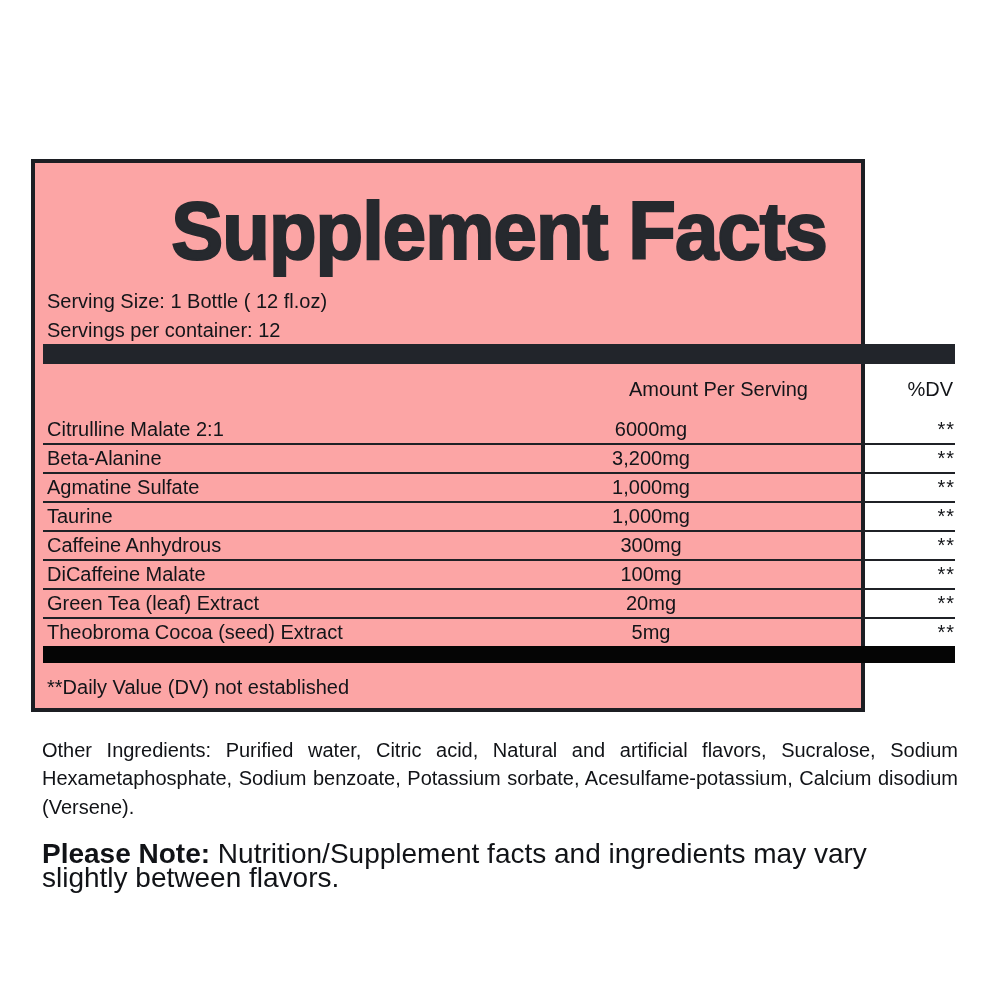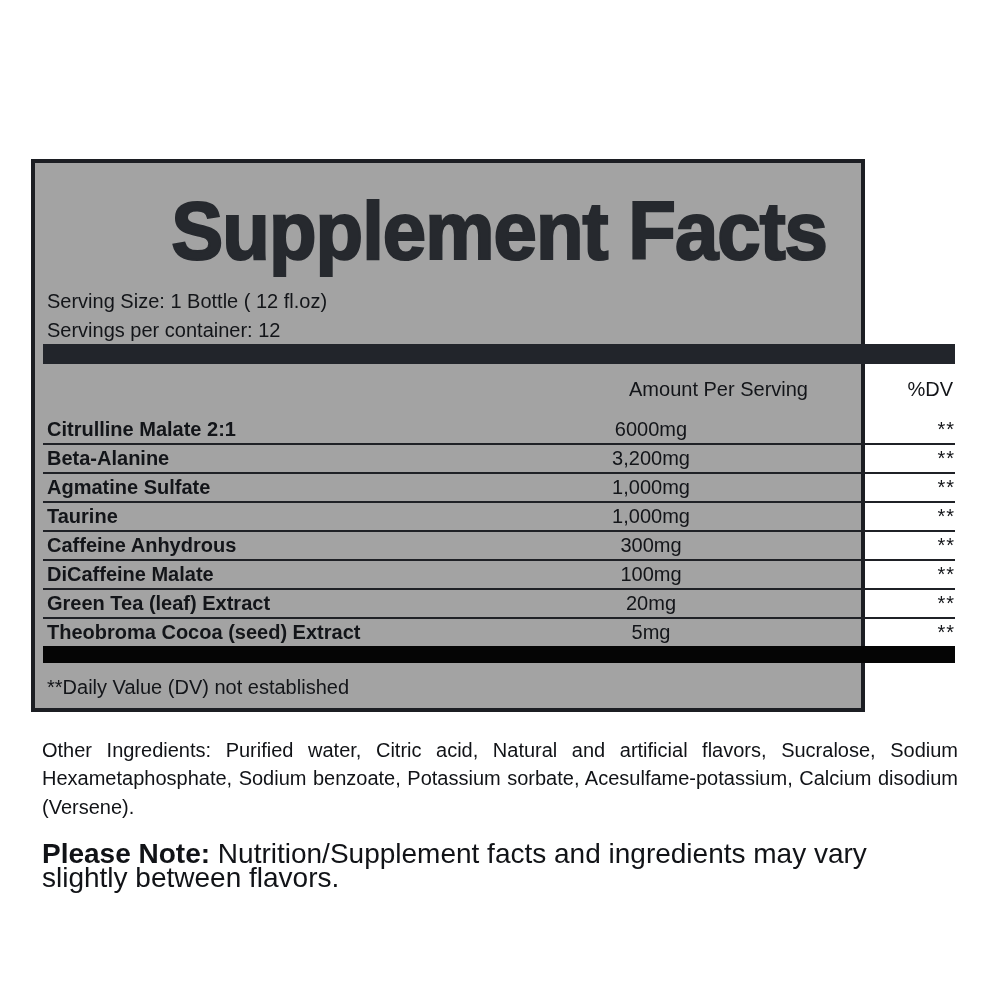--- a/index.html
+++ b/index.html
@@ -2,21 +2,21 @@
 <html><head>
 <meta charset="utf-8">
 <style>
   html,body{margin:0;padding:0;background:#ffffff;}
   .page{
     position:relative;width:1000px;height:1000px;background:#ffffff;
     font-family:"Liberation Sans",sans-serif;color:#15171c;overflow:hidden;
   }
   .facts-box{
     position:absolute;left:31px;top:159px;width:834px;height:553px;
-    border:4px solid #1c1e23;background:#a3a3a3;box-sizing:border-box;
+    border:4px solid #1c1e23;background:#fca5a5;box-sizing:border-box;
   }
   .inner{position:relative;width:929px;height:545px;}
   .title-wrap{
     position:absolute;left:0;top:24px;width:100%;height:88px;
     display:flex;align-items:center;justify-content:center;
   }
   .title{
     font-size:82px;font-weight:bold;color:#26292e;letter-spacing:-1px;
     -webkit-text-stroke:2.2px #26292e;white-space:nowrap;
     display:inline-block;transform:scaleX(0.95);transform-origin:center;
@@ -29,21 +29,21 @@
   .bar-bottom{top:483px;height:17px;background:#050505;}
   .col-header{position:absolute;top:214px;font-size:20px;line-height:24px;color:#131519;text-align:right;}
   .amount-header{right:156px;}
   .dv-header{right:11px;}
   .rows{position:absolute;left:8px;top:253px;width:912px;}
   .row{
     display:grid;grid-template-columns:1fr 250px 179px;align-items:center;
     height:27px;border-bottom:2px solid #1f2126;font-size:20px;color:#131519;
   }
   .row:last-child{border-bottom:none;}
-  .cell-name{padding-left:4px;text-align:left;white-space:nowrap;font-weight:bold;}
+  .cell-name{padding-left:4px;text-align:left;white-space:nowrap;}
   .cell-amount{text-align:center;white-space:nowrap;}
   .cell-dv{text-align:right;white-space:nowrap;letter-spacing:1px;}
   .daily-value{position:absolute;left:12px;top:512px;font-size:20px;line-height:24px;color:#131519;}
   .ingredients{
     position:absolute;left:42px;top:716px;width:916px;
     font-size:20px;line-height:28.4px;text-align:justify;color:#111317;
   }
   .please-note{
     position:absolute;left:42px;top:814px;width:916px;
     font-size:28px;line-height:24px;color:#111317;

